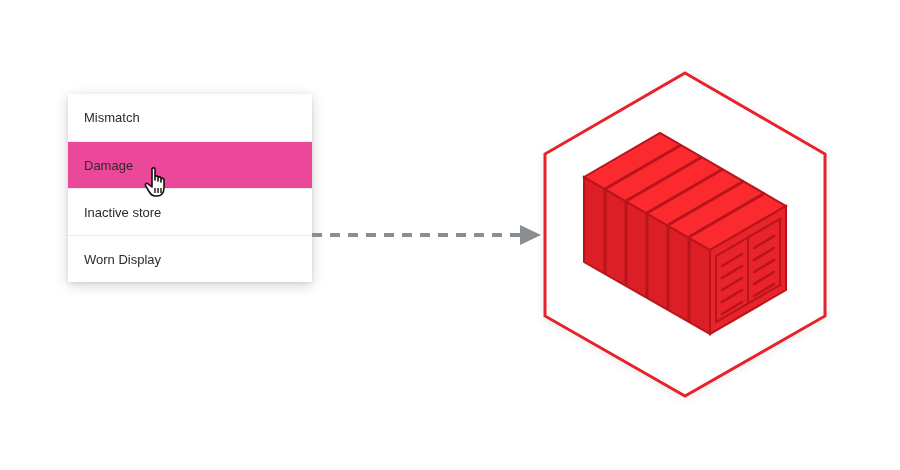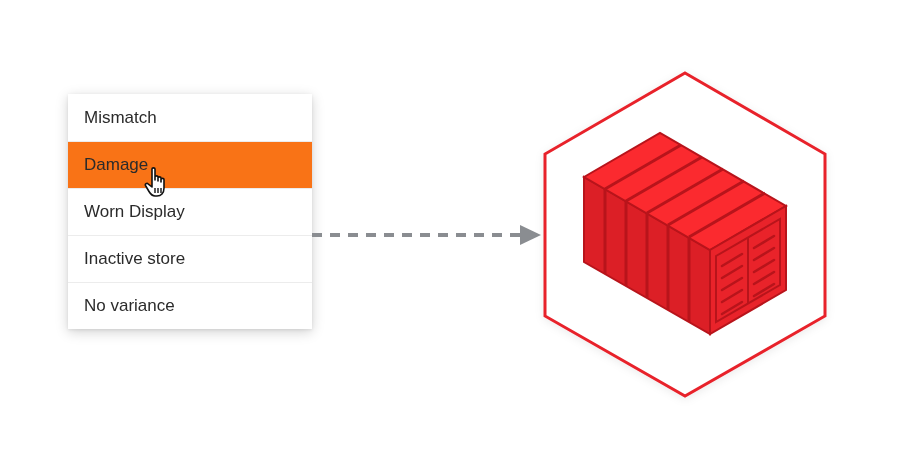--- a/index.html
+++ b/index.html
@@ -1,42 +1,39 @@
 <!DOCTYPE html>
 <html><head>
 <meta charset="utf-8">
 <style>
   html, body { margin:0; padding:0; }
   body { width:900px; height:470px; background:#ffffff; position:relative; overflow:hidden; font-family:"Liberation Sans", sans-serif; }
   .menu { position:absolute; left:68px; top:94px; width:244px; background:#fff; box-shadow:0 3px 12px rgba(0,0,0,0.18), 0 1px 3px rgba(0,0,0,0.08); }
-  .menu-item { height:47px; box-sizing:border-box; padding-left:16px; display:flex; align-items:center; font-size:17px; color:#2b2b2b; border-top:1px solid #ececec; cursor:pointer; }
+  .menu-item { height:47px; box-sizing:border-box; padding-left:16px; display:flex; align-items:center; font-size:13px; color:#2b2b2b; border-top:1px solid #ececec; cursor:pointer; }
   .menu-item:first-child { border-top:none; }
-  .menu-item.hover { background:#f97316; }
+  .menu-item.hover { background:#ec4899; }
   .cursor { position:absolute; left:144px; top:166px; width:30px; height:34px; }
   .arrow { position:absolute; left:310px; top:222px; width:240px; height:26px; }
   .graphic { position:absolute; left:530px; top:60px; width:310px; height:350px; }
 </style>
 </head>
 <body>
 
 <div class="menu">
   <div class="menu-item">
       <span>Mismatch</span>
     </div>
   <div class="menu-item hover">
       <span>Damage</span>
     </div>
   <div class="menu-item">
-      <span>Worn Display</span>
-    </div>
-  <div class="menu-item">
       <span>Inactive store</span>
     </div>
   <div class="menu-item">
-      <span>No variance</span>
+      <span>Worn Display</span>
     </div>
 </div>
 
 <svg class="cursor" viewBox="0 0 30 34">
   <path d="M8 3 C8 1.5 11 1.5 11 3 L11 14 L11 11 C11 9.5 14 9.5 14 11 L14 15 L14 12 C14 10.5 17 10.5 17 12 L17 16 L17 13.5 C17 12 20 12 20 13.5 L20 22 C20 27 17 30 13 30 L11 30 C8 30 6.5 28 5 25.5 L1.5 19.5 C0.8 18.2 2.8 16.6 4 17.8 L8 21 Z" fill="#fff" stroke="#111" stroke-width="1.6" stroke-linejoin="round"></path>
   <line x1="11" y1="22" x2="11" y2="27" stroke="#111" stroke-width="1.4"></line>
   <line x1="14" y1="22" x2="14" y2="27" stroke="#111" stroke-width="1.4"></line>
   <line x1="17" y1="22" x2="17" y2="27" stroke="#111" stroke-width="1.4"></line>
 </svg>
 

